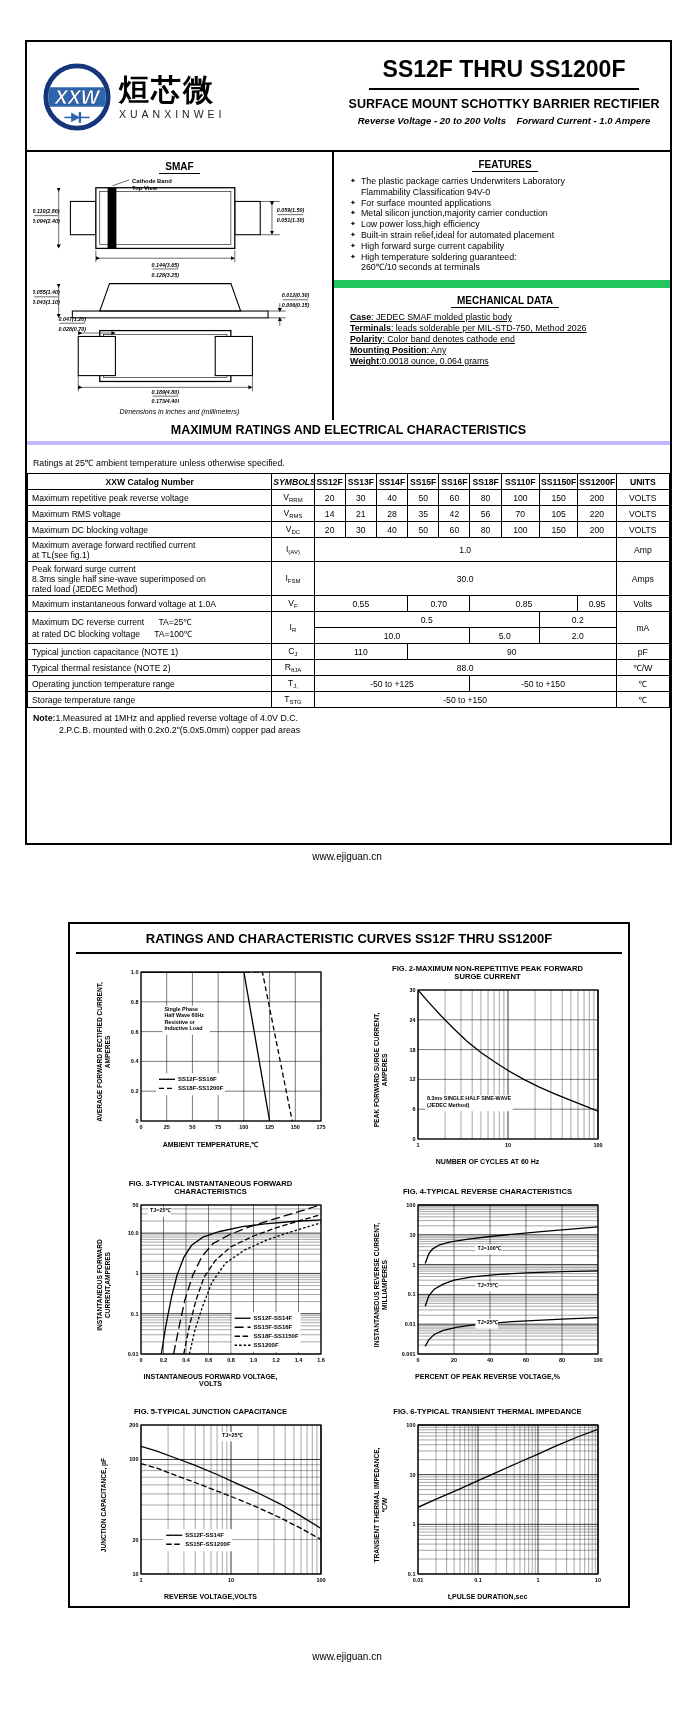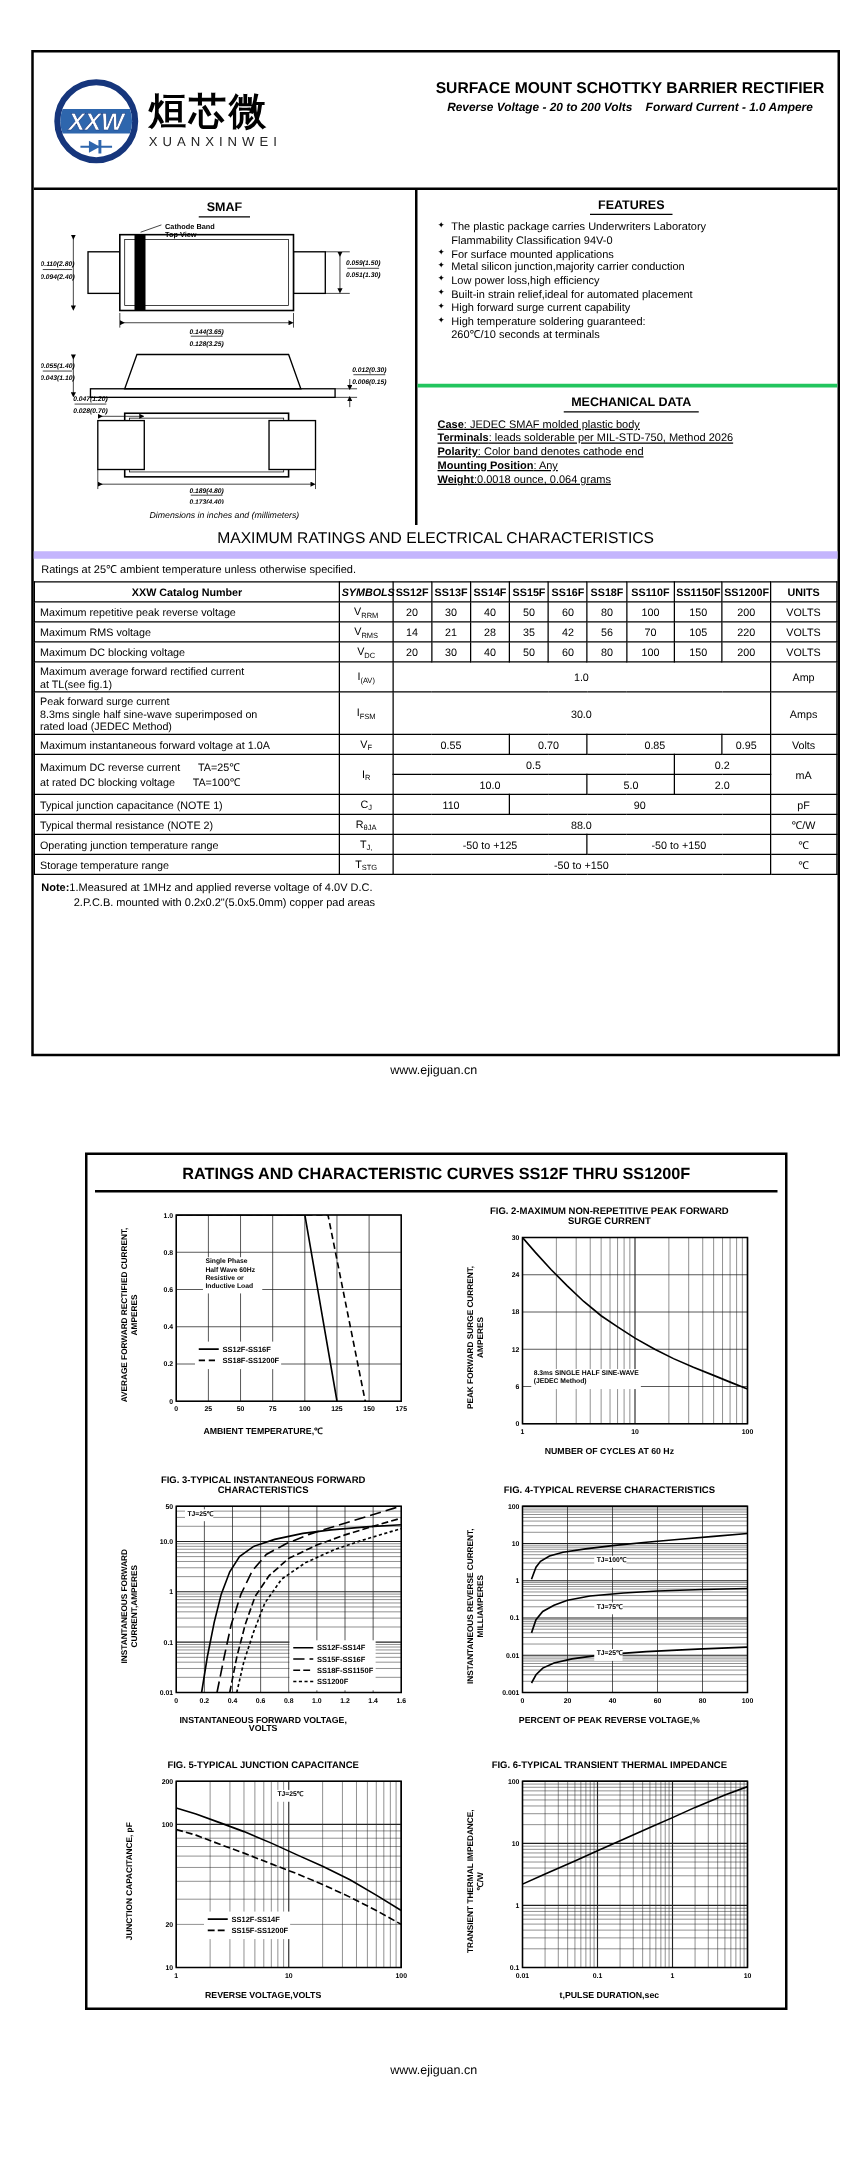--- a/index.html
+++ b/index.html
@@ -15,31 +15,31 @@
   .logo-en{font-size:10.5px;font-weight:400;letter-spacing:4px;color:#222;margin-top:2px;}
   .title-block{flex:1;text-align:center;padding-top:8px;}
   .part-title{font-size:23px;font-weight:700;display:inline-block;border-bottom:2.5px solid #000;padding:0 14px 5px 14px;}
   .part-sub{font-size:12.5px;font-weight:700;margin-top:7px;}
   .part-tag{font-size:9.5px;font-style:italic;font-weight:700;margin-top:4px;white-space:pre;}
   
   .cols{display:flex;height:268px;box-sizing:border-box;overflow:hidden;}
   .colL{width:307px;border-right:2px solid #000;box-sizing:border-box;padding:4px 2px;text-align:center;}
   .colR{flex:1;box-sizing:border-box;}
   .sec-h{font-size:10px;font-weight:700;display:inline-block;border-bottom:1.5px solid #000;padding:0 6px 1px 6px;margin:4px auto 2px auto;}
-  .features{height:158px;border-bottom:3px solid #22c55e;box-sizing:border-box;padding:2px 10px 0 16px;text-align:center;}
+  .features{height:136px;border-bottom:8px solid #22c55e;box-sizing:border-box;padding:2px 10px 0 16px;text-align:center;}
   .feat-list{text-align:left;margin-top:2px;}
   .feat{display:flex;font-size:8.8px;line-height:10.8px;}
   .feat .bullet{width:11px;flex:0 0 auto;font-size:7px;line-height:10.8px;}
   .feat .ftext{white-space:pre-line;}
   .mech{padding:2px 10px 0 16px;text-align:center;text-decoration:underline;}
   .mech-list{text-align:left;font-size:8.8px;line-height:11px;margin-top:2px;}
   .pkg-caption{font-size:7px;font-style:italic;margin-top:1px;}
   
-  .banner{border-bottom:6px solid #c4b5fd;text-align:center;font-size:12.5px;font-weight:400;padding:3px 0 4px 0;}
-  .conds{font-size:8.8px;line-height:11px;padding:3px 6px 4px 6px;}
+  .banner{border-bottom:4px solid #c4b5fd;text-align:center;font-size:12.5px;font-weight:700;padding:3px 0 4px 0;}
+  .conds{font-size:8.8px;line-height:11px;padding:13px 6px 4px 6px;}
   
   table.spec{width:100%;border-collapse:collapse;table-layout:fixed;}
   table.spec th,table.spec td{border:1px solid #000;font-size:8.6px;padding:1.5px 1px;text-align:center;vertical-align:middle;height:12px;}
   table.spec .lbl{text-align:left;padding-left:4px;white-space:pre-wrap;}
   table.spec .lbl div{white-space:pre-wrap;}
   th.cat{font-size:9.2px;text-align:left;padding-left:4px;font-weight:600;}
   th.symh{font-size:7px;font-style:italic;font-weight:600;}
   th.dev{font-size:7.6px;font-weight:700;padding:1px 0;}
   th.unih{font-size:9px;font-weight:700;}
   .symmain{font-size:8.6px;}
@@ -89,20 +89,21 @@
           <polygon points="31,53 31,63 40,58" fill="#2e66ad"></polygon>
           <line x1="40" y1="52.5" x2="40" y2="63.5" stroke="#2e66ad" stroke-width="2.4"></line>
         </g>
       </svg>
       <div class="logo-txt">
         <div class="logo-cn">烜芯微</div>
         <div class="logo-en">XUANXINWEI</div>
       </div>
     </div>
     <div class="title-block">
+      <div class="part-title">SS12F THRU SS1200F</div>
       <div class="part-sub">SURFACE MOUNT SCHOTTKY BARRIER RECTIFIER</div>
       <div class="part-tag">Reverse Voltage - 20 to 200 Volts    Forward Current - 1.0 Ampere</div>
     </div>
   </div>
 
   <div class="cols">
     <div class="colL">
       <span class="sec-h">SMAF</span>
       <svg class="pkg" viewBox="0 0 300 232" width="294" height="227">
         <defs>

